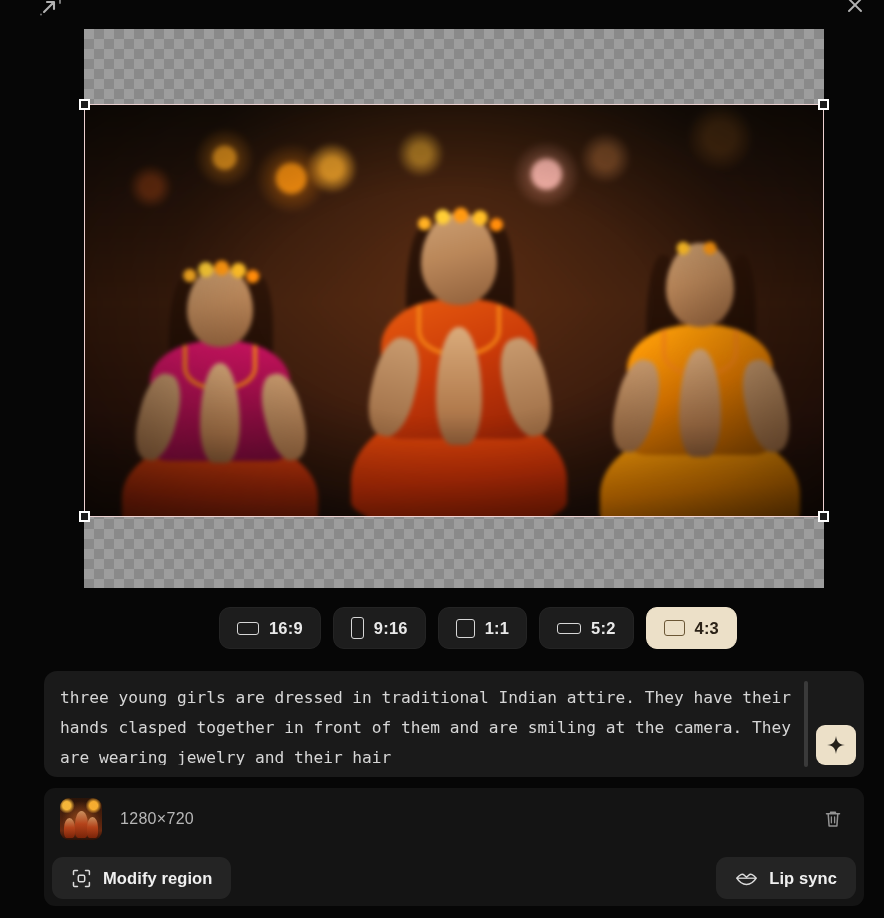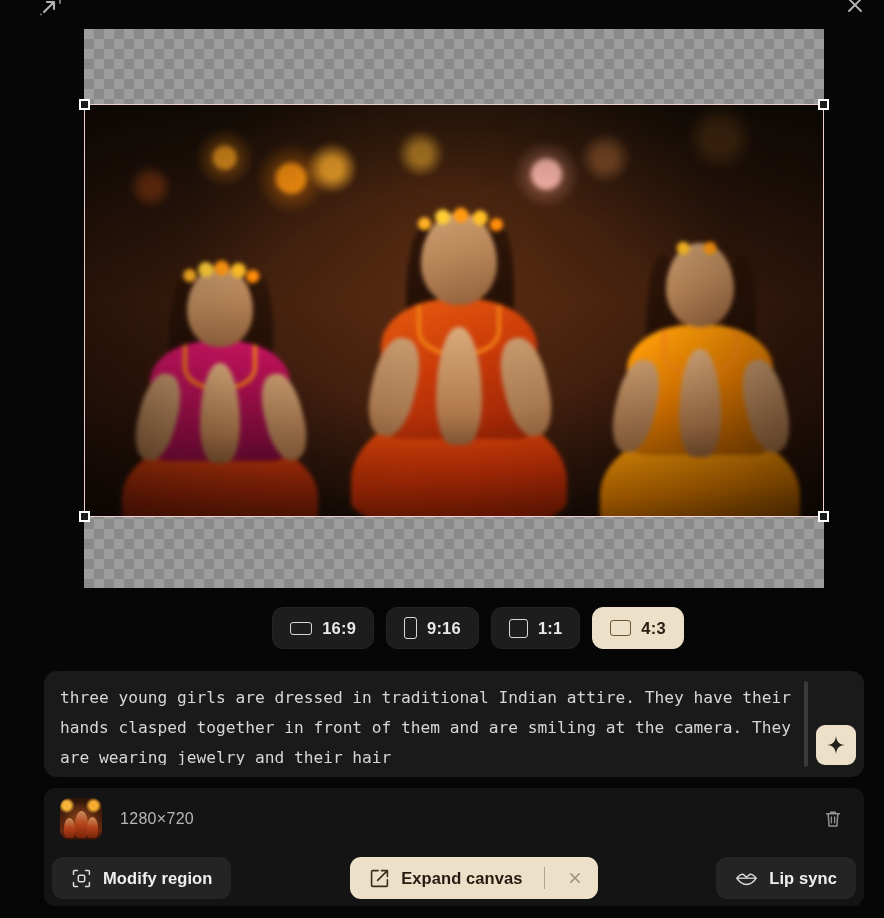--- a/index.html
+++ b/index.html
@@ -555,20 +555,24 @@
         <span>16:9</span>
       </div>
       <div class="ratio-btn">
         <span class="ratio-glyph" style="width: 13px; height: 22px;"></span>
         <span>9:16</span>
       </div>
       <div class="ratio-btn">
         <span class="ratio-glyph" style="width: 19px; height: 19px;"></span>
         <span>1:1</span>
       </div>
+      <div class="ratio-btn">
+        <span class="ratio-glyph" style="width: 24px; height: 11px;"></span>
+        <span>5:2</span>
+      </div>
       <div class="ratio-btn active">
         <span class="ratio-glyph" style="width: 21px; height: 16px;"></span>
         <span>4:3</span>
       </div>
     </div>
 
   <div class="prompt-box">
     <textarea class="prompt-text" id="prompt-text" spellcheck="false" placeholder="Describe your video..." style="">three young girls are dressed in traditional Indian attire. They have their hands clasped together in front of them and are smiling at the camera. They are wearing jewelry and their hair</textarea>
     <div class="prompt-scroll"></div>
     <div class="sparkle-btn">
@@ -603,35 +607,20 @@
     <div class="action-row" id="action-row">
         <div class="action-btn">
           <span style="display: flex;">
             <svg class="icon-svg" width="21" height="21" viewBox="0 0 21 21">
               <path d="M2.5 6.5 V3.6 a1 1 0 0 1 1-1 H6.5 M14.5 2.6 H17.4 a1 1 0 0 1 1 1 V6.5 M18.4 14.5 V17.4 a1 1 0 0 1-1 1 H14.5 M6.5 18.4 H3.5 a1 1 0 0 1-1-1 V14.5" stroke="#dcdcdc" stroke-width="1.5" fill="none" stroke-linecap="round"></path>
               <rect x="7.3" y="7.3" width="6.4" height="6.4" rx="1.4" stroke="#dcdcdc" stroke-width="1.5" fill="none"></rect>
             </svg>
           </span>
           <span>Modify region</span>
         </div>
-        <div class="action-btn active">
-          <span style="display: flex;">
-            <svg class="icon-svg" width="21" height="21" viewBox="0 0 21 21">
-              <path d="M9.2 2.6 H3.6 a1 1 0 0 0-1 1 V17.4 a1 1 0 0 0 1 1 H17.4 a1 1 0 0 0 1-1 V11.8" stroke="#3a2f1e" stroke-width="1.6" fill="none" stroke-linecap="round" stroke-linejoin="round"></path>
-              <path d="M8.6 12.4 L18.4 2.6 M12.4 2.6 H18.4 V8.6" stroke="#3a2f1e" stroke-width="1.6" fill="none" stroke-linecap="round" stroke-linejoin="round"></path>
-            </svg>
-          </span>
-          <span>Expand canvas</span>
-          <span class="action-sep"></span>
-          <span class="action-close">
-            <svg class="icon-svg" width="20" height="20" viewBox="0 0 20 20">
-              <path d="M5.8 5.8 L14.2 14.2 M14.2 5.8 L5.8 14.2" stroke="#5e513c" stroke-width="1.6" fill="none" stroke-linecap="round"></path>
-            </svg>
-          </span>
-        </div>
         <div class="action-btn">
           <span style="display: flex;">
             <svg class="icon-svg" width="23" height="21" viewBox="0 0 23 21">
               <path d="M1.8 10.2 C4.6 6.4 7.4 5.4 9.3 7.2 L11.5 9.2 L13.7 7.2 C15.6 5.4 18.4 6.4 21.2 10.2 C18.4 14.6 15 16.4 11.5 16.4 C8 16.4 4.6 14.6 1.8 10.2 Z" stroke="#dcdcdc" stroke-width="1.5" fill="none" stroke-linejoin="round"></path>
               <path d="M1.8 10.2 H21.2" stroke="#dcdcdc" stroke-width="1.3" fill="none"></path>
             </svg>
           </span>
           <span>Lip sync</span>
         </div>
       </div>

